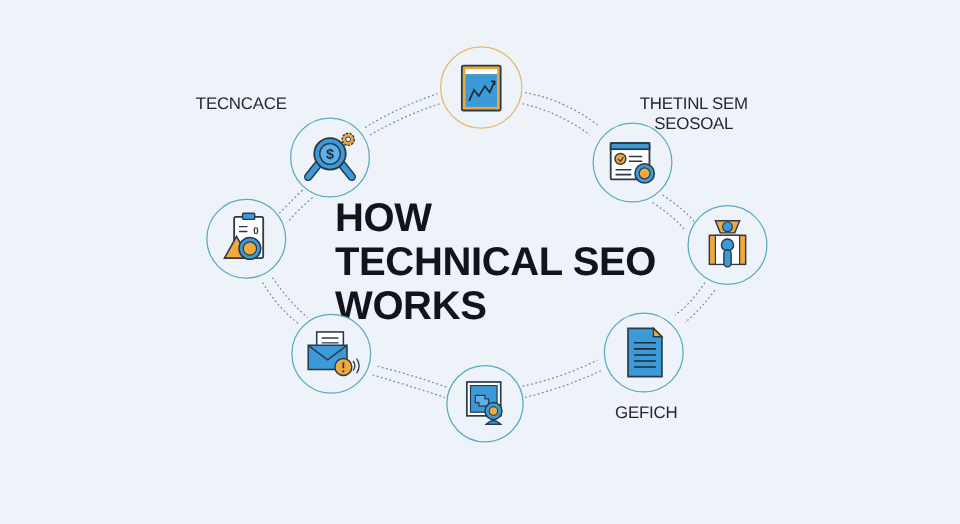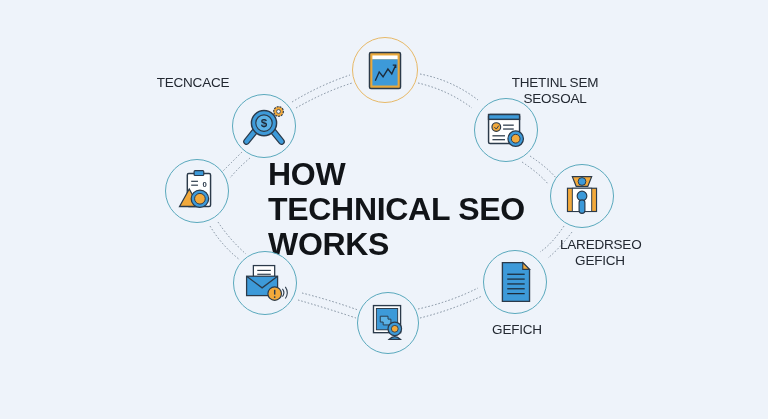--- a/index.html
+++ b/index.html
@@ -130,24 +130,20 @@
   <div class="node" style="left:550px;top:164px;width:64px;height:64px;">
     <svg viewBox="0 0 64 64">
       <polygon points="22,12 42,12 38,22 26,22" fill="#f2a93b" stroke="#2b3a4a" stroke-width="1.2"></polygon>
       <circle cx="32" cy="17" r="4" fill="#3d9ad9" stroke="#2b3a4a" stroke-width="1"></circle>
       <rect x="17" y="24" width="30" height="24" fill="#f2a93b" stroke="#2b3a4a" stroke-width="1.2"></rect>
       <rect x="22" y="24" width="20" height="24" fill="#ffffff" stroke="#2b3a4a" stroke-width="1"></rect>
       <circle cx="32" cy="32" r="5" fill="#3d9ad9" stroke="#2b3a4a" stroke-width="1.2"></circle>
       <rect x="29" y="36" width="6" height="14" rx="3" fill="#3d9ad9" stroke="#2b3a4a" stroke-width="1.2"></rect>
     </svg>
   </div>
-  <div class="label" style="left:560px;top:237px;width:80px;">
-    <div>LAREDRSEO</div>
-    <div>GEFICH</div>
-  </div>
 
   <div class="node" style="left:233px;top:251px;width:64px;height:64px;">
     <svg viewBox="0 0 64 64">
       <rect x="20" y="14" width="22" height="16" fill="#ffffff" stroke="#2b3a4a" stroke-width="1.3"></rect>
       <line x1="24" y1="19" x2="38" y2="19" stroke="#2b3a4a" stroke-width="1.2"></line>
       <line x1="24" y1="23" x2="38" y2="23" stroke="#2b3a4a" stroke-width="1.2"></line>
       <rect x="13" y="25" width="32" height="20" fill="#3d9ad9" stroke="#2b3a4a" stroke-width="1.3"></rect>
       <polyline points="13,25 29,37 45,25" fill="none" stroke="#2b3a4a" stroke-width="1.3"></polyline>
       <circle cx="42" cy="43" r="7" fill="#f2a93b" stroke="#2b3a4a" stroke-width="1.2"></circle>
       <line x1="42" y1="39" x2="42" y2="44" stroke="#2b3a4a" stroke-width="1.5"></line>

